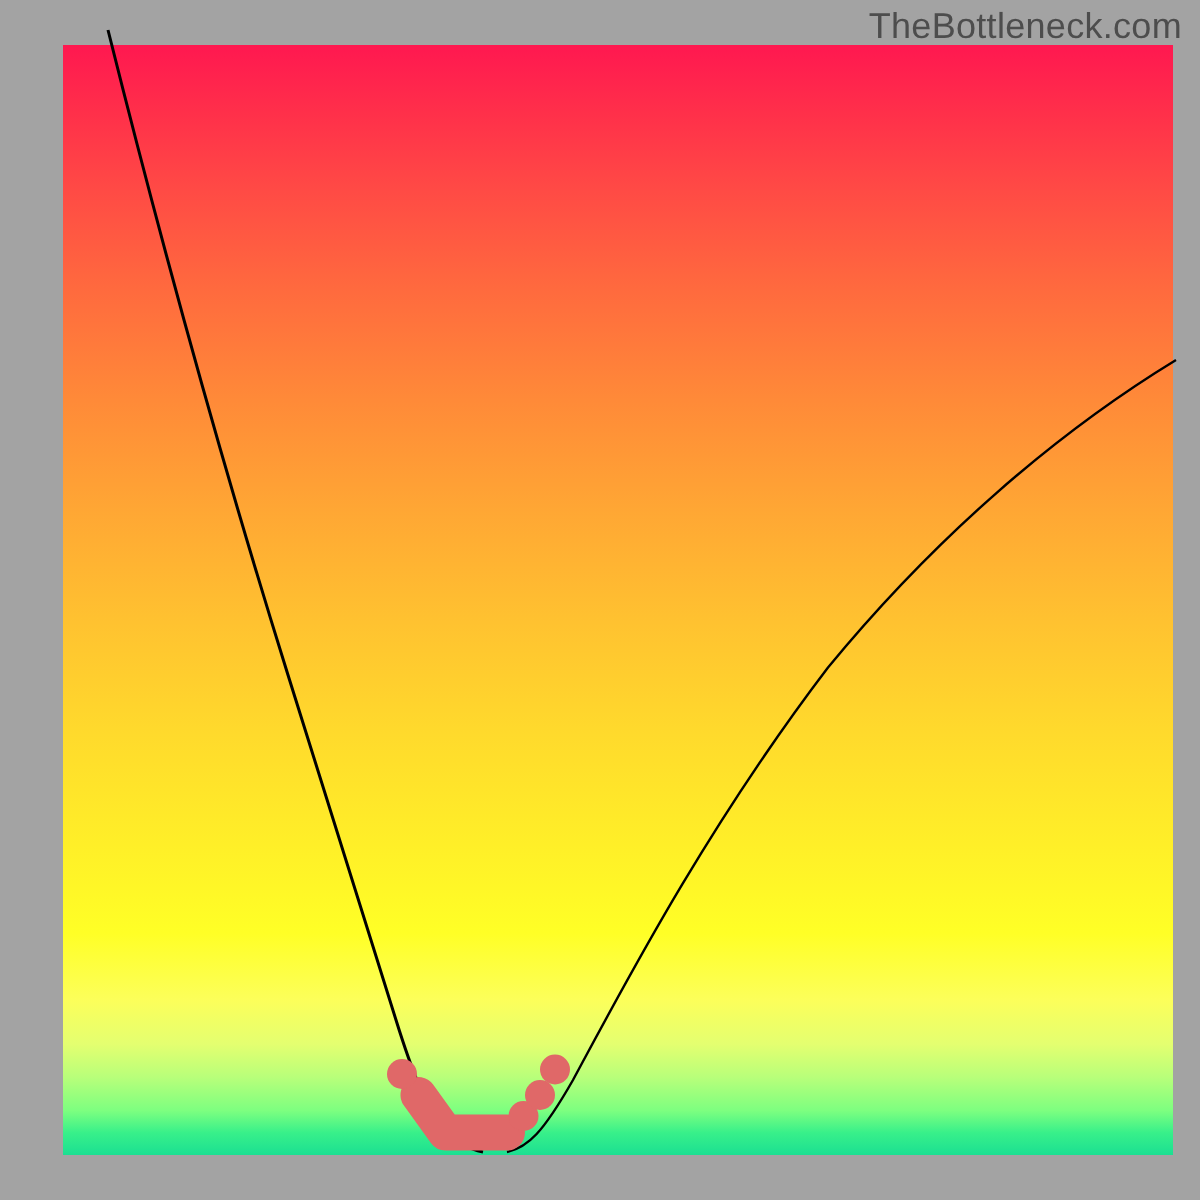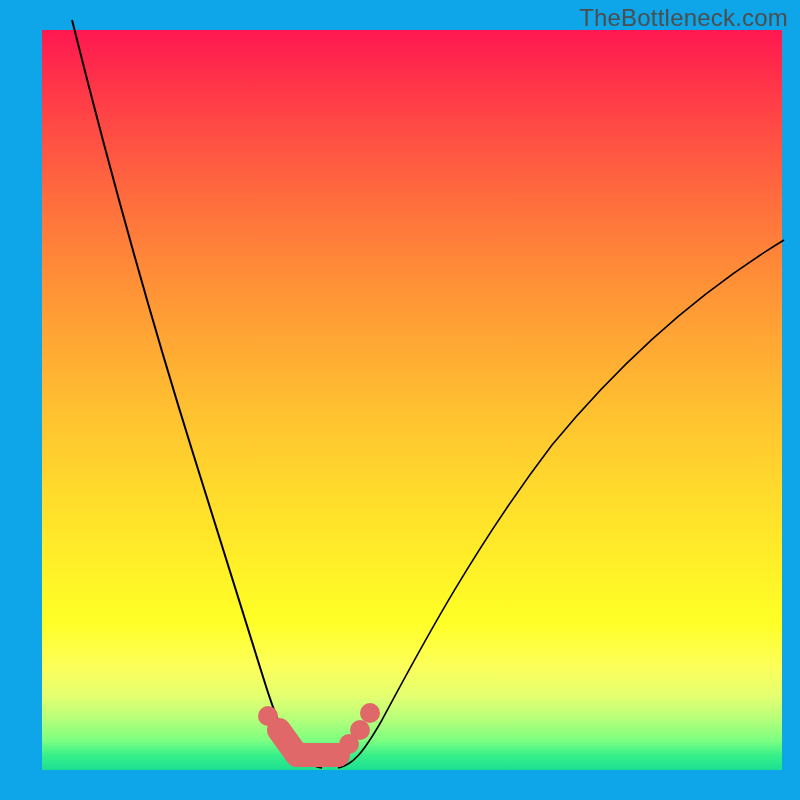--- a/index.html
+++ b/index.html
@@ -10,21 +10,21 @@
     background: #000;
     overflow: hidden;
     font-family: Arial, Helvetica, sans-serif;
   }
   .frame {
     position: absolute;
     left: 0;
     top: 0;
     width: 800px;
     height: 800px;
-    background: #0ea5e9;
+    background: #a3a3a3;
   }
   .plot-area {
     position: absolute;
     left: 42px;
     top: 30px;
     width: 740px;
     height: 740px;
     background: linear-gradient(to bottom,
       #ff1850 0%,
       #ff2f4a 6%,

